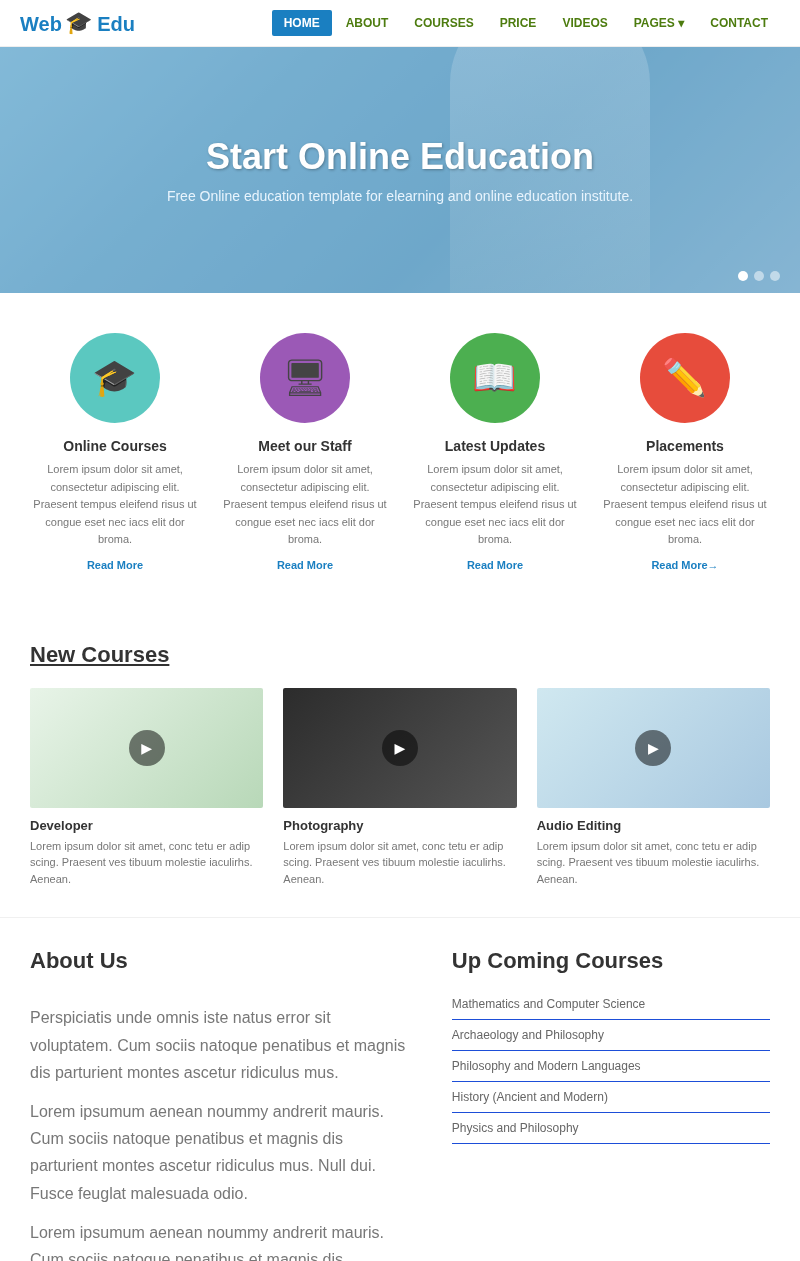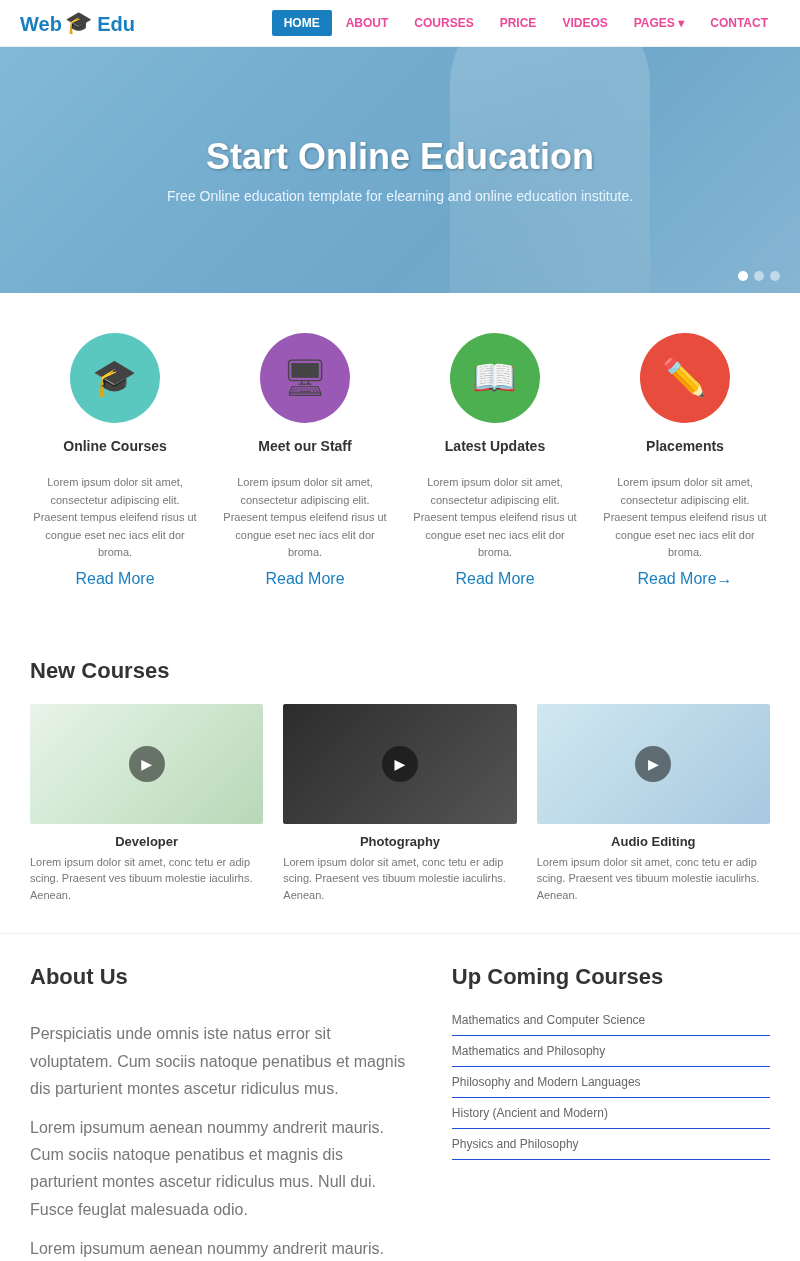--- a/index.html
+++ b/index.html
@@ -7,21 +7,21 @@
 
     
     .navbar {
       display: flex; align-items: center; justify-content: space-between;
       padding: 10px 20px; background: #fff; border-bottom: 1px solid #eee;
     }
     .logo { display: flex; align-items: flex-end; color: #1a7fc1; font-size: 20px; font-weight: bold; }
     .logo-icon { font-size: 22px; margin: 0 4px; }
     .nav-links { display: flex; align-items: flex-end; gap: 2px; }
     .nav-item {
-      padding: 6px 12px; font-size: 12px; color: #ec4899; cursor: pointer; text-transform: uppercase; font-weight: 600;
+      padding: 6px 12px; font-size: 12px; color: #4d7c0f; cursor: pointer; text-transform: uppercase; font-weight: 600;
     }
     .nav-item.active { background: #1a7fc1; color: #fff; border-radius: 2px; }
 
     
     .hero {
       position: relative; height: 246px; overflow: hidden;
       background: linear-gradient(135deg, #a8d8ea 0%, #8bbfd8 30%, #7ab0cc 60%, #b0cfe0 100%);
       display: flex; align-items: center; justify-content: center;
     }
     .hero-overlay {
@@ -39,41 +39,41 @@
     .features { display: flex; padding: 40px 30px; gap: 20px; background: #fff; }
     .feature { flex: 1; text-align: center; }
     .feature-icon {
       width: 90px; height: 90px; border-radius: 50%; margin: 0 auto 15px;
       display: flex; align-items: center; justify-content: center; font-size: 36px;
     }
     .icon-teal { background: #5bc8c0; }
     .icon-purple { background: #9b59b6; }
     .icon-green { background: #4caf50; }
     .icon-red { background: #e74c3c; }
-    .feature-title { font-size: 14px; font-weight: bold; margin-bottom: 20px; color: #333; }
+    .feature-title { font-size: 14px; font-weight: bold; margin-bottom: 7px; color: #333; }
     .feature-text { font-size: 11px; color: #777; line-height: 1.6; margin-bottom: 8px; }
-    .feature-link { color: #1a7fc1; font-size: 16px; text-decoration: none; cursor: pointer; }
+    .feature-link { color: #1a7fc1; font-size: 11px; text-decoration: none; cursor: pointer; font-weight: bold; }
 
     
     .section { padding: 30px; background: #fff; }
-    .section-title { font-size: 22px; font-weight: bold; color: #333; margin-bottom: 20px; }
+    .section-title { font-size: 22px; font-weight: bold; color: #333; margin-bottom: 20px; text-decoration: underline; }
     .courses-grid { display: flex; gap: 20px; }
     .course-card { flex: 1; }
     .course-thumb {
       position: relative; height: 120px; border-radius: 2px; overflow: hidden; margin-bottom: 10px;
       background: #cde; display: flex; align-items: center; justify-content: center;
     }
     .course-thumb-1 { background: linear-gradient(135deg, #e8f4e8, #b8d8b8); }
     .course-thumb-2 { background: linear-gradient(135deg, #2c2c2c, #555); }
     .course-thumb-3 { background: linear-gradient(135deg, #d0e8f0, #a8c8e0); }
     .play-btn {
       width: 36px; height: 36px; border-radius: 50%; background: rgba(0,0,0,0.5);
       display: flex; align-items: center; justify-content: center; color: #fff; font-size: 14px;
     }
-    .course-title { font-size: 13px; font-weight: bold; color: #333; margin-bottom: 5px; text-align: center; }
+    .course-title { font-size: 13px; font-weight: bold; color: #333; margin-bottom: 5px; }
     .course-text { font-size: 11px; color: #777; line-height: 1.5; }
 
     
     .two-col { display: flex; gap: 40px; padding: 30px; background: #fff; border-top: 1px solid #f0f0f0; }
     .col-left { flex: 1.2; }
     .col-right { flex: 1; }
     .about-title { font-size: 22px; font-weight: bold; color: #333; margin-bottom: 30px; }
     .about-text { font-size: 16px; color: #777; line-height: 1.7; margin-bottom: 12px; }
     .upcoming-title { font-size: 22px; font-weight: bold; color: #333; margin-bottom: 15px; }
     .upcoming-list { list-style: none; }
@@ -180,19 +180,19 @@
     <div class="about-title">About Us</div>
     <div class="about-text">Perspiciatis unde omnis iste natus error sit voluptatem. Cum sociis natoque penatibus et magnis dis parturient montes ascetur ridiculus mus.</div>
     <div class="about-text">Lorem ipsumum aenean noummy andrerit mauris. Cum sociis natoque penatibus et magnis dis parturient montes ascetur ridiculus mus. Null dui. Fusce feuglat malesuada odio.</div>
     <div class="about-text">Lorem ipsumum aenean noummy andrerit mauris. Cum sociis natoque penatibus et magnis dis parturient montes ascetur ridiculus mus. Null dui. Fusce feuglat malesuada odio.</div>
 
   </div>
   <div class="col-right">
     <div class="upcoming-title">Up Coming Courses</div>
     <ul class="upcoming-list">
     <li class="upcoming-item">Mathematics and Computer Science</li>
-        <li class="upcoming-item">Mathematics and Philosophy</li>
+        <li class="upcoming-item">Archaeology and Philosophy</li>
         <li class="upcoming-item">Philosophy and Modern Languages</li>
         <li class="upcoming-item">History (Ancient and Modern)</li>
         <li class="upcoming-item">Physics and Philosophy</li>
       </ul>
   </div>
 </div>
 
 </body></html>

